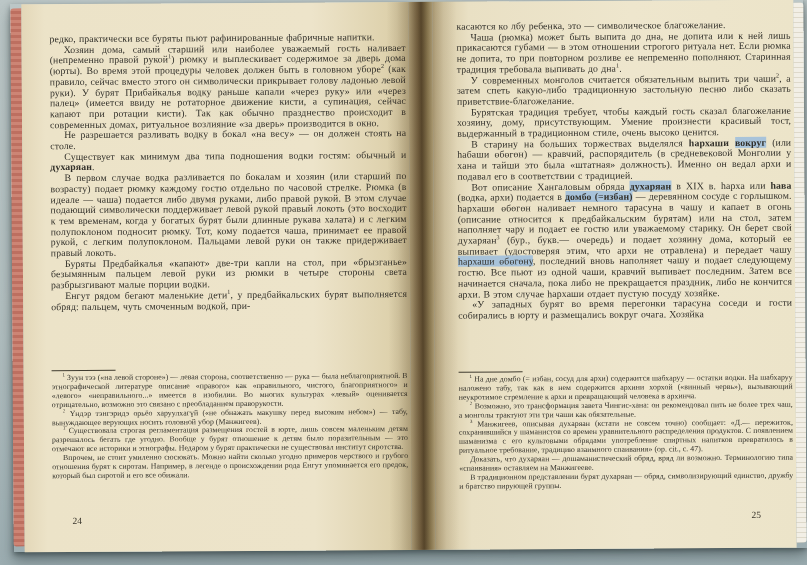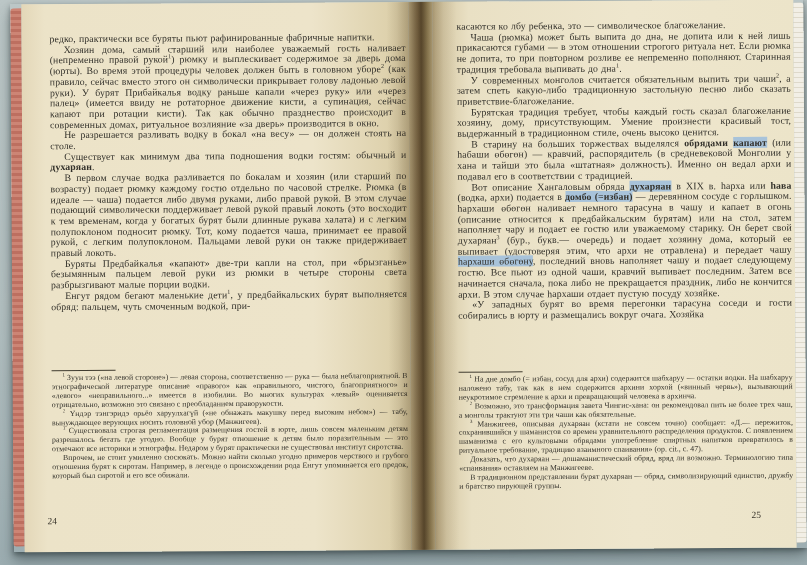--- a/index.html
+++ b/index.html
@@ -40,21 +40,21 @@
   .page-left .footnotes{left:28px;top:366px;width:356px}
   .page-right .footnotes{left:24px;top:370px;width:334px}
   .fn-rule{width:64px;height:1px;background:#403c30;margin-bottom:3px}
   .para{text-indent:14px;margin:0}
   .para.no-indent{text-indent:0}
   .footnotes .para{text-indent:11px}
   .b{font-weight:bold}
   .sup{font-size:62%;vertical-align:super;line-height:0}
   .hl{background:var(--highlight)}
   .pageno{position:absolute;font-size:9.5px;color:#3a362c}
-  .pageno-left{left:23px;top:512px}
+  .pageno-left{left:48px;top:512px}
   .pageno-right{left:316px;top:510px}
 </style>
 </head>
 <body>
 
 <div class="scene">
   <div class="book">
     <div class="edge-red"></div>
 
     <div class="page page-left">
@@ -81,21 +81,21 @@
     </div>
 
     <div class="spine"></div>
 
     <div class="page page-right">
       <div class="body-text">
           <p class="para no-indent"><span>касаются ко лбу ребенка, это — символическое благожелание.</span></p>
           <p class="para"><span>Чаша (рюмка) может быть выпита до дна, не допита или к ней лишь прикасаются губами — в этом отношении строгого ритуала нет. Если рюмка не допита, то при повторном розливе ее непременно пополняют. Старинная традиция требовала выпивать до дна</span><span class="sup">1</span><span>.</span></p>
           <p class="para"><span>У современных монголов считается обязательным выпить три чаши</span><span class="sup">2</span><span>, а затем спеть какую-либо традиционную застольную песню либо сказать приветствие-благожелание.</span></p>
           <p class="para"><span>Бурятская традиция требует, чтобы каждый гость сказал благожелание хозяину, дому, присутствующим. Умение произнести красивый тост, выдержанный в традиционном стиле, очень высоко ценится.</span></p>
-          <p class="para"><span>В старину на больших торжествах выделялся </span><span class="b">обрядами </span><span class="b hl">капают</span><span> (или hабаши өбөгөн) — кравчий, распорядитель (в средневековой Монголии у хана и тайши это была «штатная» должность). Именно он ведал архи и подавал его в соответствии с традицией.</span></p>
+          <p class="para"><span>В старину на больших торжествах выделялся </span><span class="b">hархаши </span><span class="b hl">вокруг</span><span> (или hабаши өбөгөн) — кравчий, распорядитель (в средневековой Монголии у хана и тайши это была «штатная» должность). Именно он ведал архи и подавал его в соответствии с традицией.</span></p>
           <p class="para"><span>Вот описание Хангаловым обряда </span><span class="b hl">духаряан</span><span> в XIX в. hарха или </span><span class="b">hава</span><span> (водка, архи) подается в </span><span class="b hl">домбо (=избан)</span><span> — деревянном сосуде с горлышком. hархаши өбөгөн наливает немного тарасуна в чашу и капает в огонь (описание относится к предбайкальским бурятам) или на стол, затем наполняет чару и подает ее гостю или уважаемому старику. Он берет свой духаряан</span><span class="sup">3</span><span> (бур., букв.— очередь) и подает хозяину дома, который ее выпивает (удостоверяя этим, что архи не отравлена) и передает чашу </span><span class="hl">hархаши өбөгөну</span><span>, последний вновь наполняет чашу и подает следующему гостю. Все пьют из одной чаши, кравчий выпивает последним. Затем все начинается сначала, пока либо не прекращается праздник, либо не кончится архи. В этом случае hархаши отдает пустую посуду хозяйке.</span></p>
           <p class="para"><span>«У западных бурят во время перегонки тарасуна соседи и гости собирались в юрту и размещались вокруг очага. Хозяйка</span></p>
         </div>
       <div class="footnotes">
         <div class="fn-rule"></div>
         <div>
             <p class="para"><span class="sup">1</span><span> На дне домбо (= избан, сосуд для архи) содержится шабхаруу — остатки водки. На шабхаруу наложено табу, так как в нем содержится архини хорхой («винный червь»), вызывающий неукротимое стремление к архи и превращающий человека в архинча.</span></p>
             <p class="para"><span class="sup">2</span><span> Возможно, это трансформация завета Чингис-хана: он рекомендовал пить не более трех чаш, а монголы трактуют эти три чаши как обязательные.</span></p>
             <p class="para"><span class="sup">3</span><span> Манжигеев, описывая духаряан (кстати не совсем точно) сообщает: «Д.— пережиток, сохранившийся у шаманистов со времен уравнительного распределения продуктов. С появлением шаманизма с его культовыми обрядами употребление спиртных напитков превратилось в ритуальное требование, традицию взаимного спаивания» (op. cit., с. 47).</span></p>
             <p class="para"><span>Доказать, что духаряан — дошаманистический обряд, вряд ли возможно. Терминологию типа «спаивания» оставляем на Манжигееве.</span></p>

